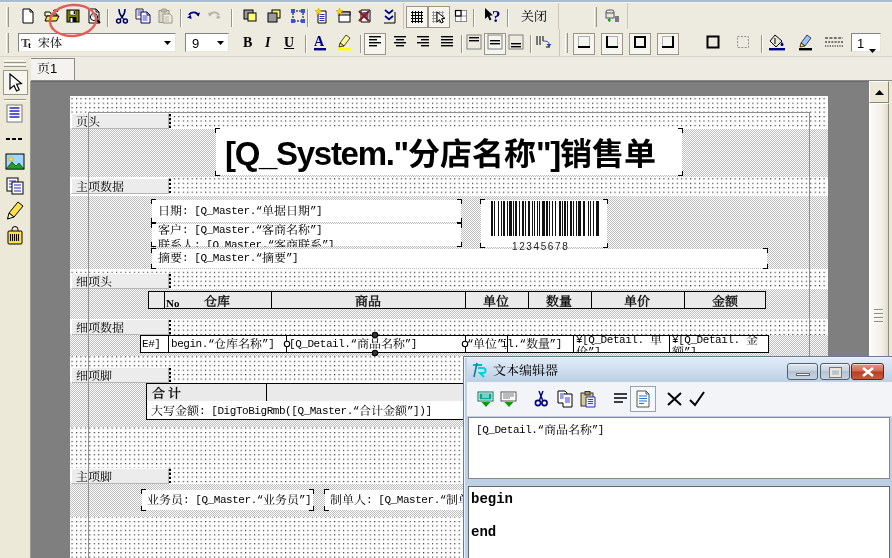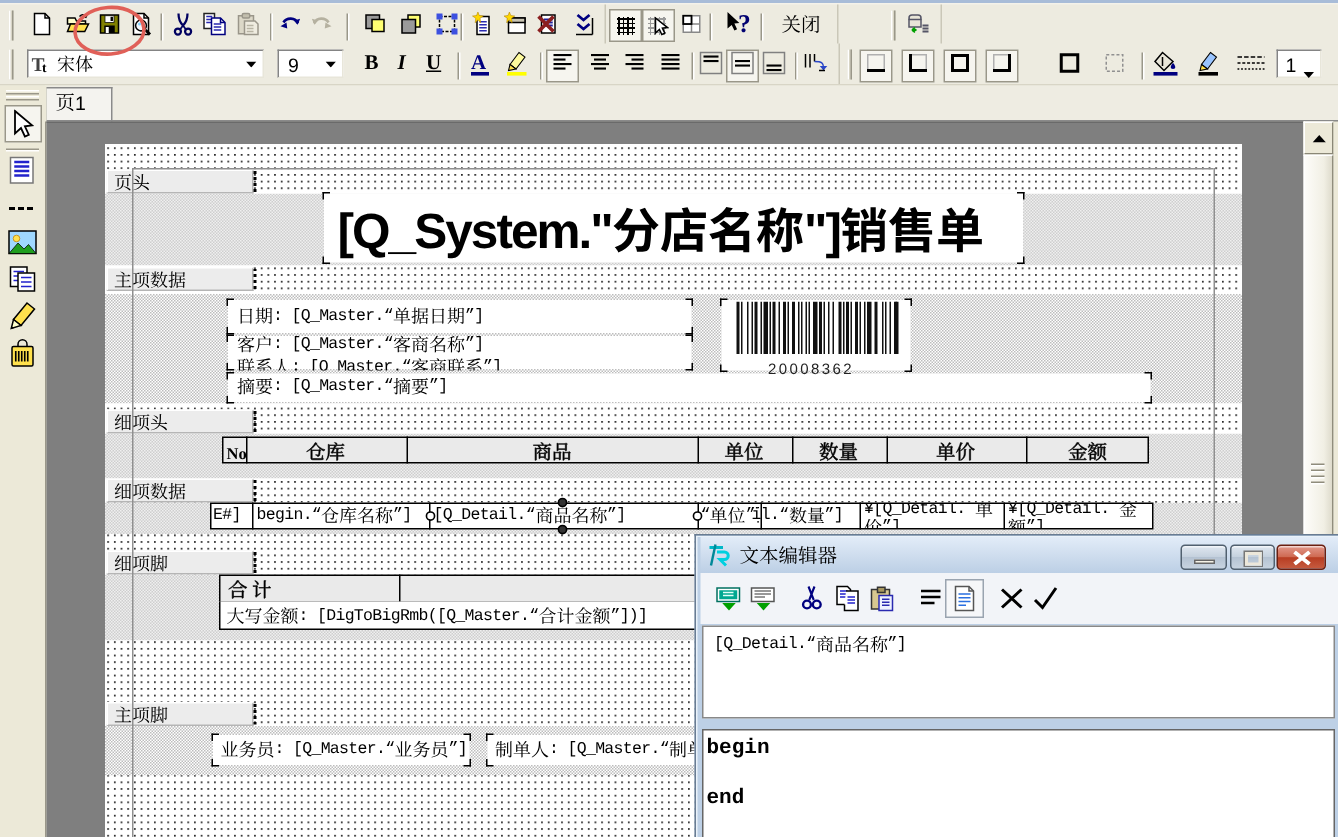--- a/index.html
+++ b/index.html
@@ -544,29 +544,29 @@
     <rect x="87.0" y="0" width="1" height="35" fill="#111"></rect>
     <rect x="90.0" y="0" width="1" height="35" fill="#111"></rect>
     <rect x="92.0" y="0" width="3" height="35" fill="#111"></rect>
     <rect x="97.0" y="0" width="2" height="35" fill="#111"></rect>
     <rect x="102.0" y="0" width="1" height="35" fill="#111"></rect>
     <rect x="104.0" y="0" width="1" height="35" fill="#111"></rect>
     <rect x="107.0" y="0" width="1" height="35" fill="#111"></rect>
     <rect x="110.0" y="0" width="2" height="35" fill="#111"></rect>
     <rect x="111" y="0" width="2" height="35" fill="#111"></rect>
   </svg>
-<div class="ab" style="left:512px;top:236px;white-space:nowrap;"><span style="font:10px 'Liberation Sans';letter-spacing:1.6px;color:#222">20008362</span></div>
+<div class="ab" style="left:512px;top:236px;white-space:nowrap;"><span style="font:10px 'Liberation Sans';letter-spacing:1.6px;color:#222">12345678</span></div>
 <div class="ab" style="left:148px;top:291px;width:618px;height:18px;background:#eaeaea;border:1px solid #000"></div>
 <div class="ab" style="left:164px;top:291px;width:1px;height:18px;background:#000"></div>
 <div class="ab" style="left:271px;top:291px;width:1px;height:18px;background:#000"></div>
 <div class="ab" style="left:465px;top:291px;width:1px;height:18px;background:#000"></div>
 <div class="ab" style="left:528px;top:291px;width:1px;height:18px;background:#000"></div>
 <div class="ab" style="left:591px;top:291px;width:1px;height:18px;background:#000"></div>
 <div class="ab" style="left:684px;top:291px;width:1px;height:18px;background:#000"></div>
-<div class="ab" style="left:151px;top:293px;white-space:nowrap;text-align:right;"><b style="font:bold 11px 'Liberation Serif'">No</b></div>
+<div class="ab" style="left:166px;top:293px;white-space:nowrap;text-align:right;"><b style="font:bold 11px 'Liberation Serif'">No</b></div>
 <div class="ab" style="left:204px;top:294px"><svg width="26" height="15" viewBox="0 0 26 15" style="vertical-align:top;overflow:visible" fill="#000" stroke="#000" stroke-width="0.03">
       <use href="#gs4ed3" transform="translate(0,11.92) scale(13)"></use>
       <use href="#gs5e93" transform="translate(13,11.92) scale(13)"></use>
     </svg></div>
 <div class="ab" style="left:355px;top:294px"><svg width="26" height="15" viewBox="0 0 26 15" style="vertical-align:top;overflow:visible" fill="#000" stroke="#000" stroke-width="0.03">
       <use href="#gs5546" transform="translate(0,11.92) scale(13)"></use>
       <use href="#gs54c1" transform="translate(13,11.92) scale(13)"></use>
     </svg></div>
 <div class="ab" style="left:483px;top:294px"><svg width="26" height="15" viewBox="0 0 26 15" style="vertical-align:top;overflow:visible" fill="#000" stroke="#000" stroke-width="0.03">
       <use href="#gs5355" transform="translate(0,11.92) scale(13)"></use>

